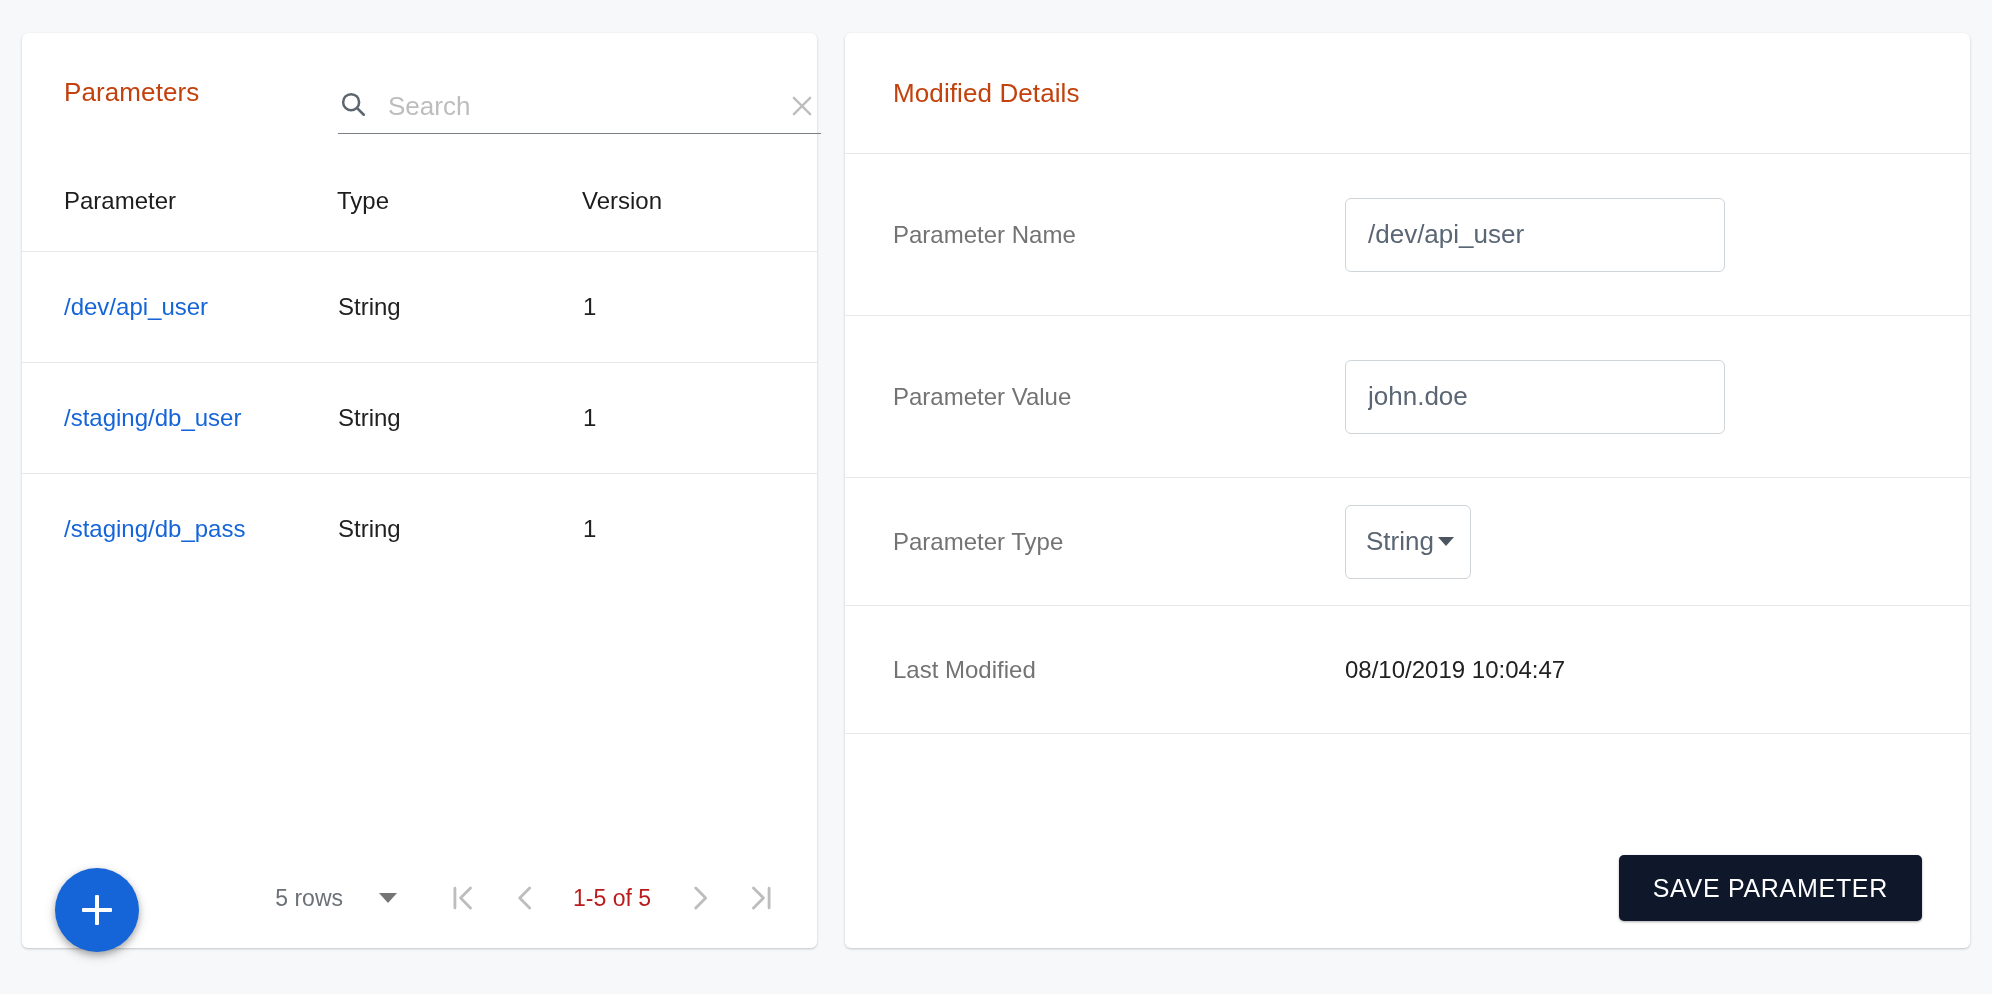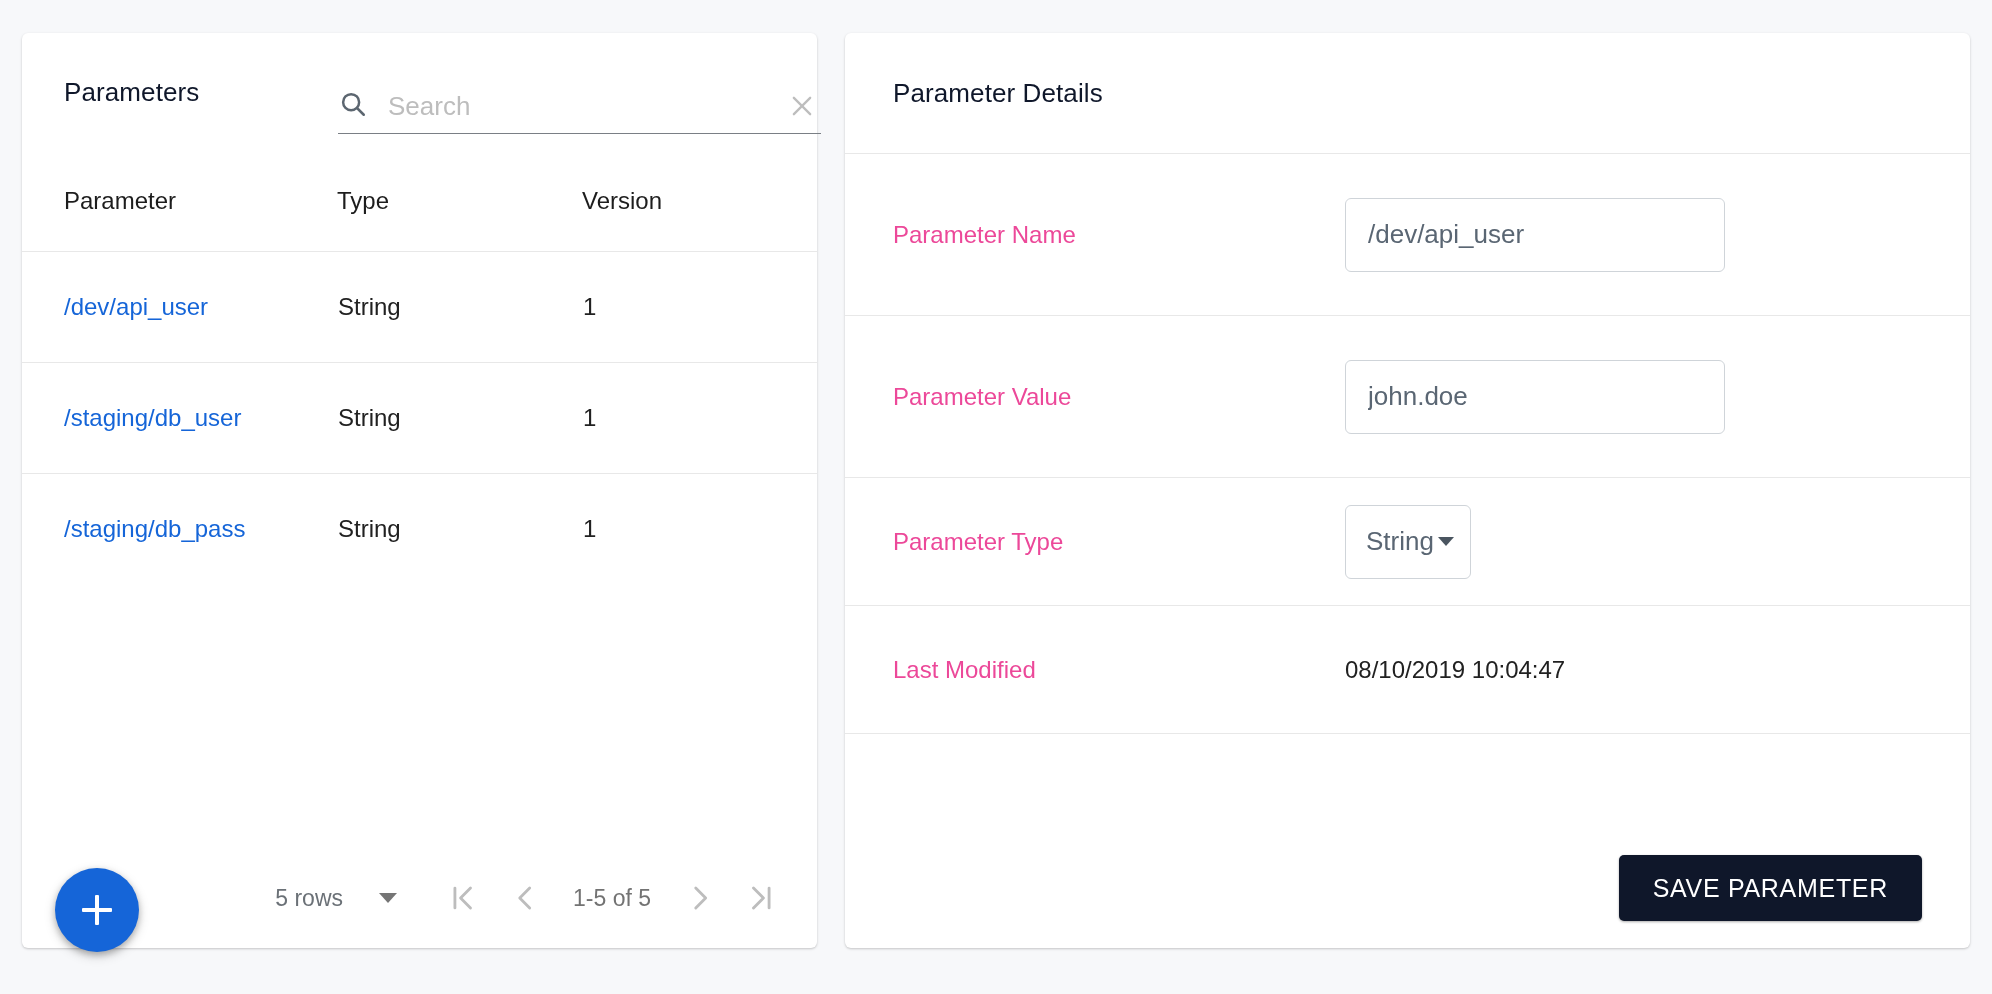--- a/index.html
+++ b/index.html
@@ -30,21 +30,21 @@
   
   .left-header {
     position: relative;
     height: 118px;
     display: flex;
     align-items: center;
     padding: 0 0 0 42px;
   }
   .panel-title {
     font-size: 26px;
-    color: #0f172a;
+    color: #c2410c;
     font-weight: 400;
     letter-spacing: 0.1px;
     white-space: nowrap;
   }
   .search-wrap {
     position: absolute;
     left: 316px;
     top: 56px;
     width: 483px;
     display: flex;
@@ -125,21 +125,21 @@
     border-top: 10px solid #757575;
   }
   .page-nav { display: flex; align-items: center; }
   .nav-btn {
     background: none; border: none; padding: 0; cursor: pointer;
     width: 62px; height: 62px;
     display: flex; align-items: center; justify-content: center;
     line-height: 0;
   }
   .page-range {
-    font-size: 23px; color: #737373; white-space: nowrap;
+    font-size: 23px; color: #b91c1c; white-space: nowrap;
     margin: 0 18px; 
   }
 
   
   .fab {
     position: absolute;
     left: 33px; bottom: -4px;
     width: 84px; height: 84px;
     border-radius: 50%;
     background: #1565d8;
@@ -164,21 +164,21 @@
     display: flex;
     align-items: center;
     padding: 0 48px 0 48px;
     border-bottom: 1.2px solid #e8e8e8;
     min-height: 128px;
   }
   .detail-row.tall { min-height: 162px; }
   .detail-label {
     flex: 0 0 452px;
     font-size: 24px;
-    color: #ec4899;
+    color: #737373;
   }
   .detail-value {
     flex: 1 1 auto;
     font-size: 24px;
     color: #212121;
   }
   .text-field {
     width: 380px;
     height: 74px;
     border: 1.4px solid #cfd4d9;
@@ -330,21 +330,21 @@
 
     <button class="fab">
       <span class="plus-h"></span>
       <span class="plus-v"></span>
     </button>
   </section>
 
   <section class="card" id="right-card">
 
     <div class="right-header">
-      <div class="panel-title">Parameter Details</div>
+      <div class="panel-title">Modified Details</div>
     </div>
 
     <div class="detail-row tall">
       <div class="detail-label">Parameter Name</div>
       <div class="detail-value">
         <input class="text-field" type="text" value="/dev/api_user" style="">
       </div>
     </div>
 
     <div class="detail-row tall">

